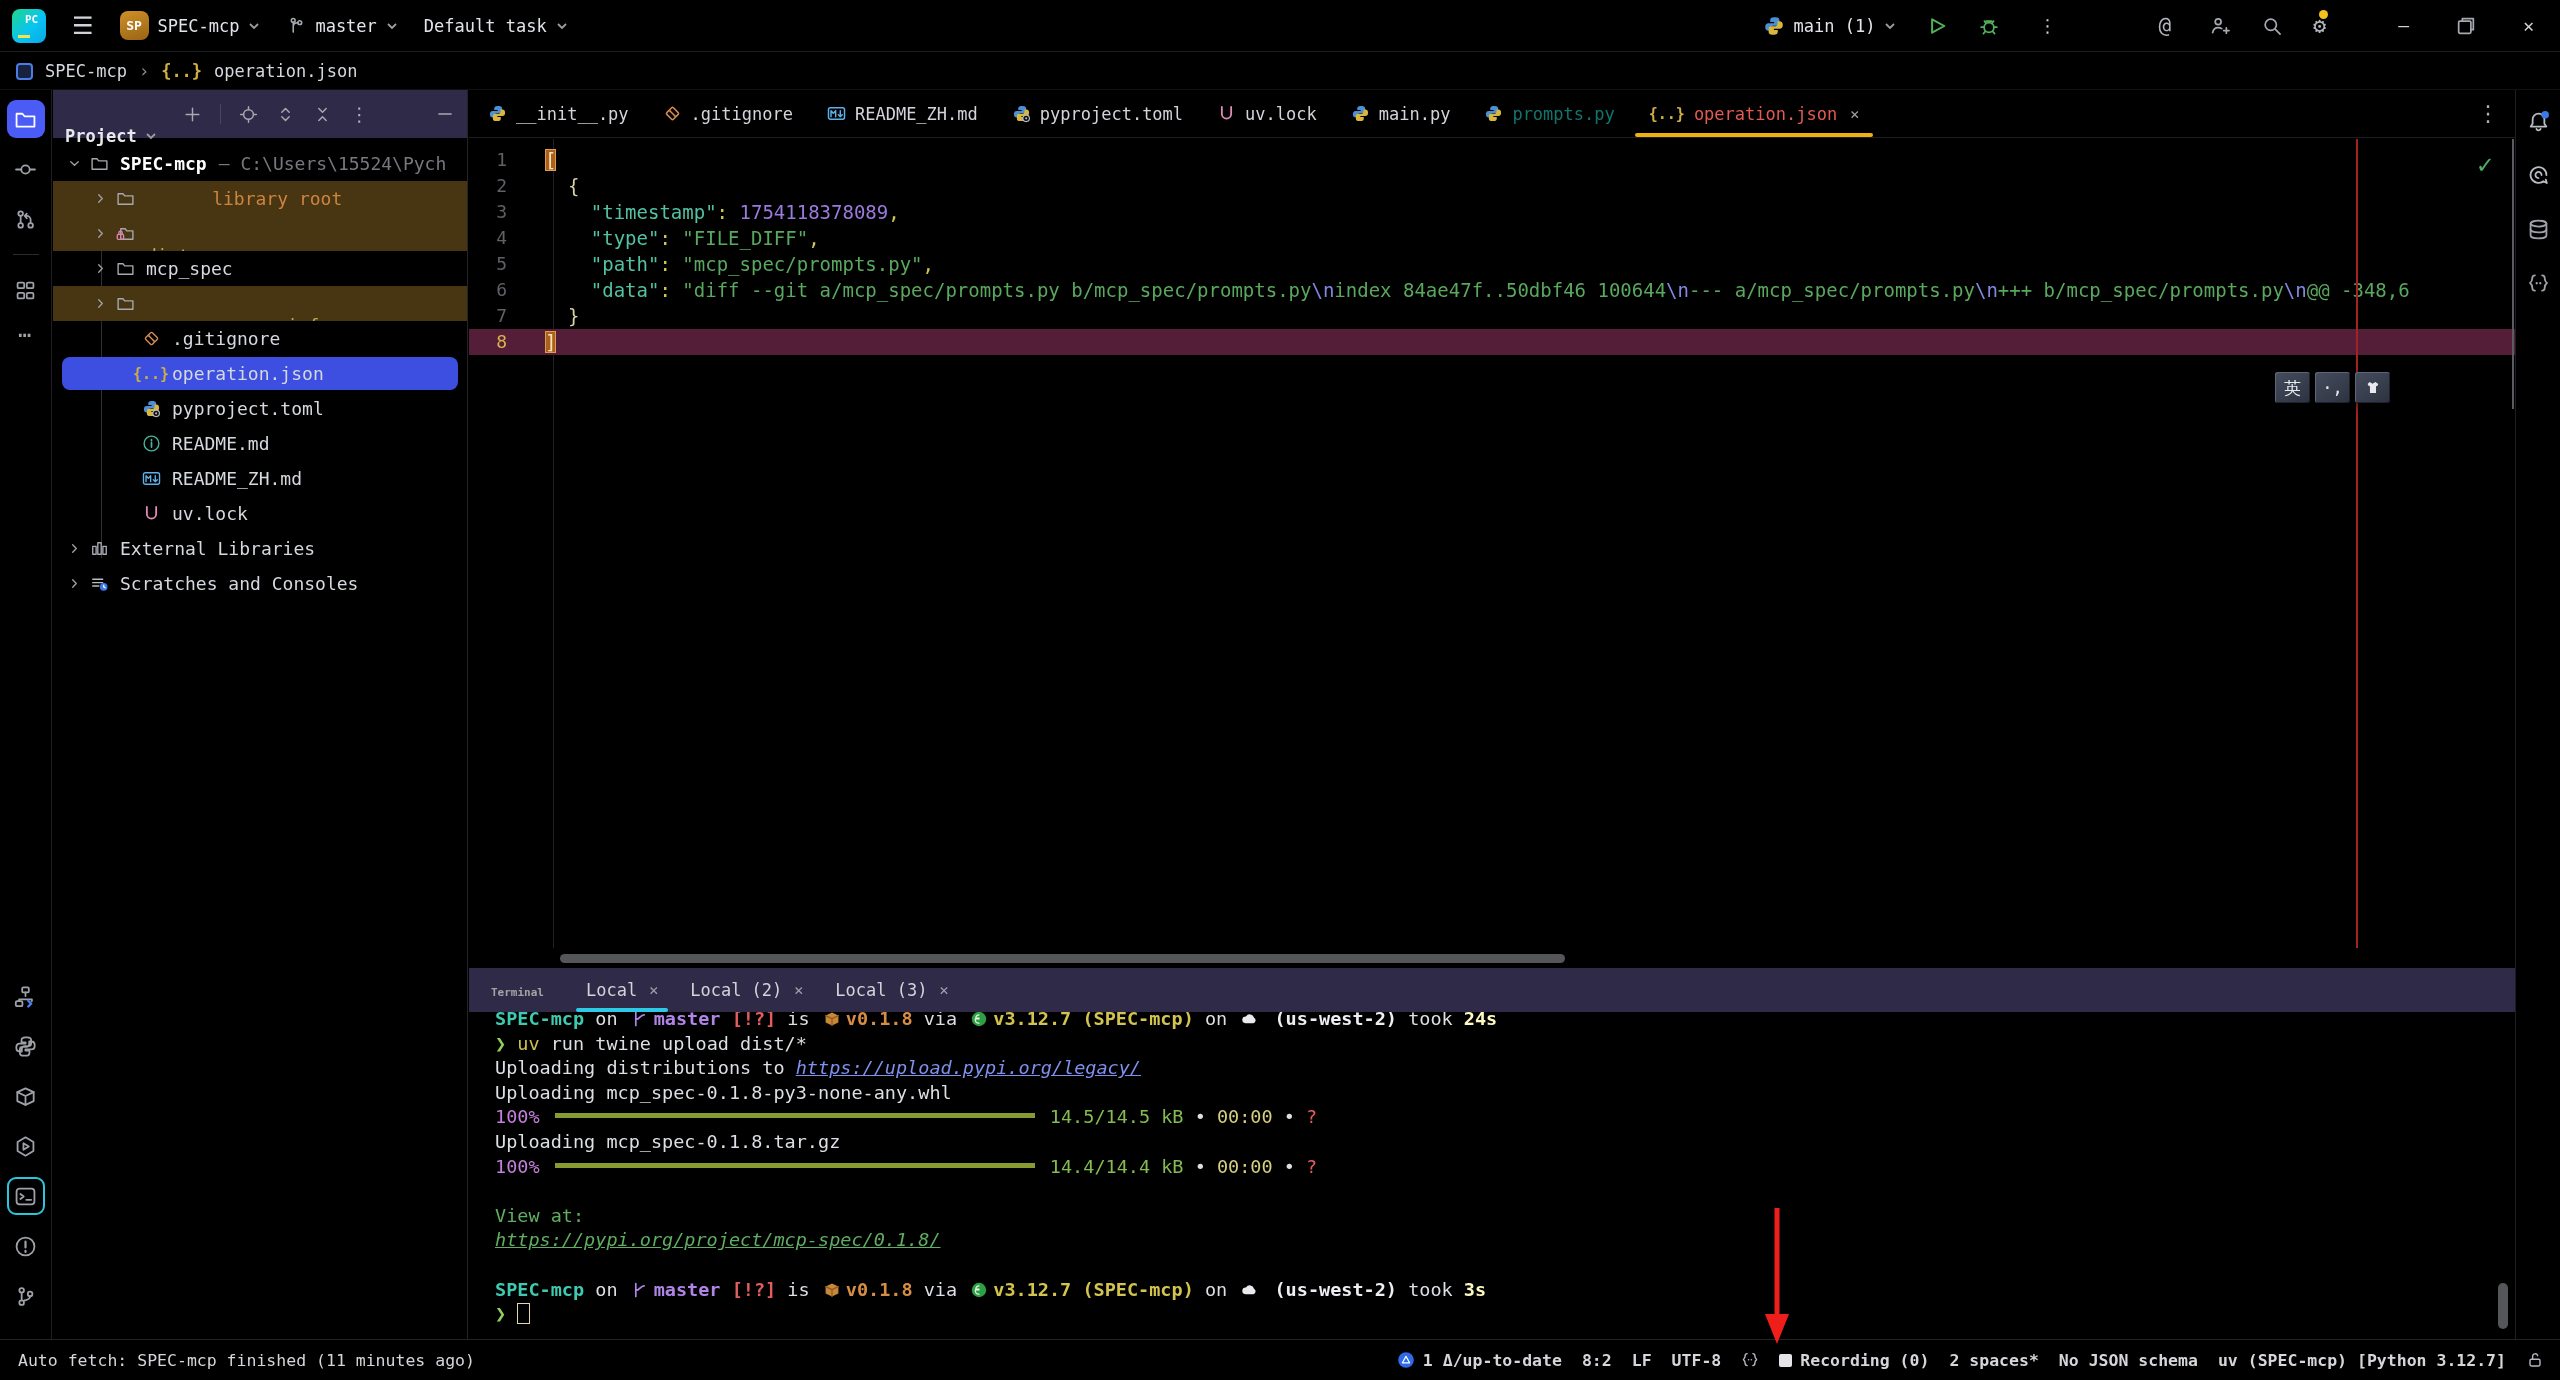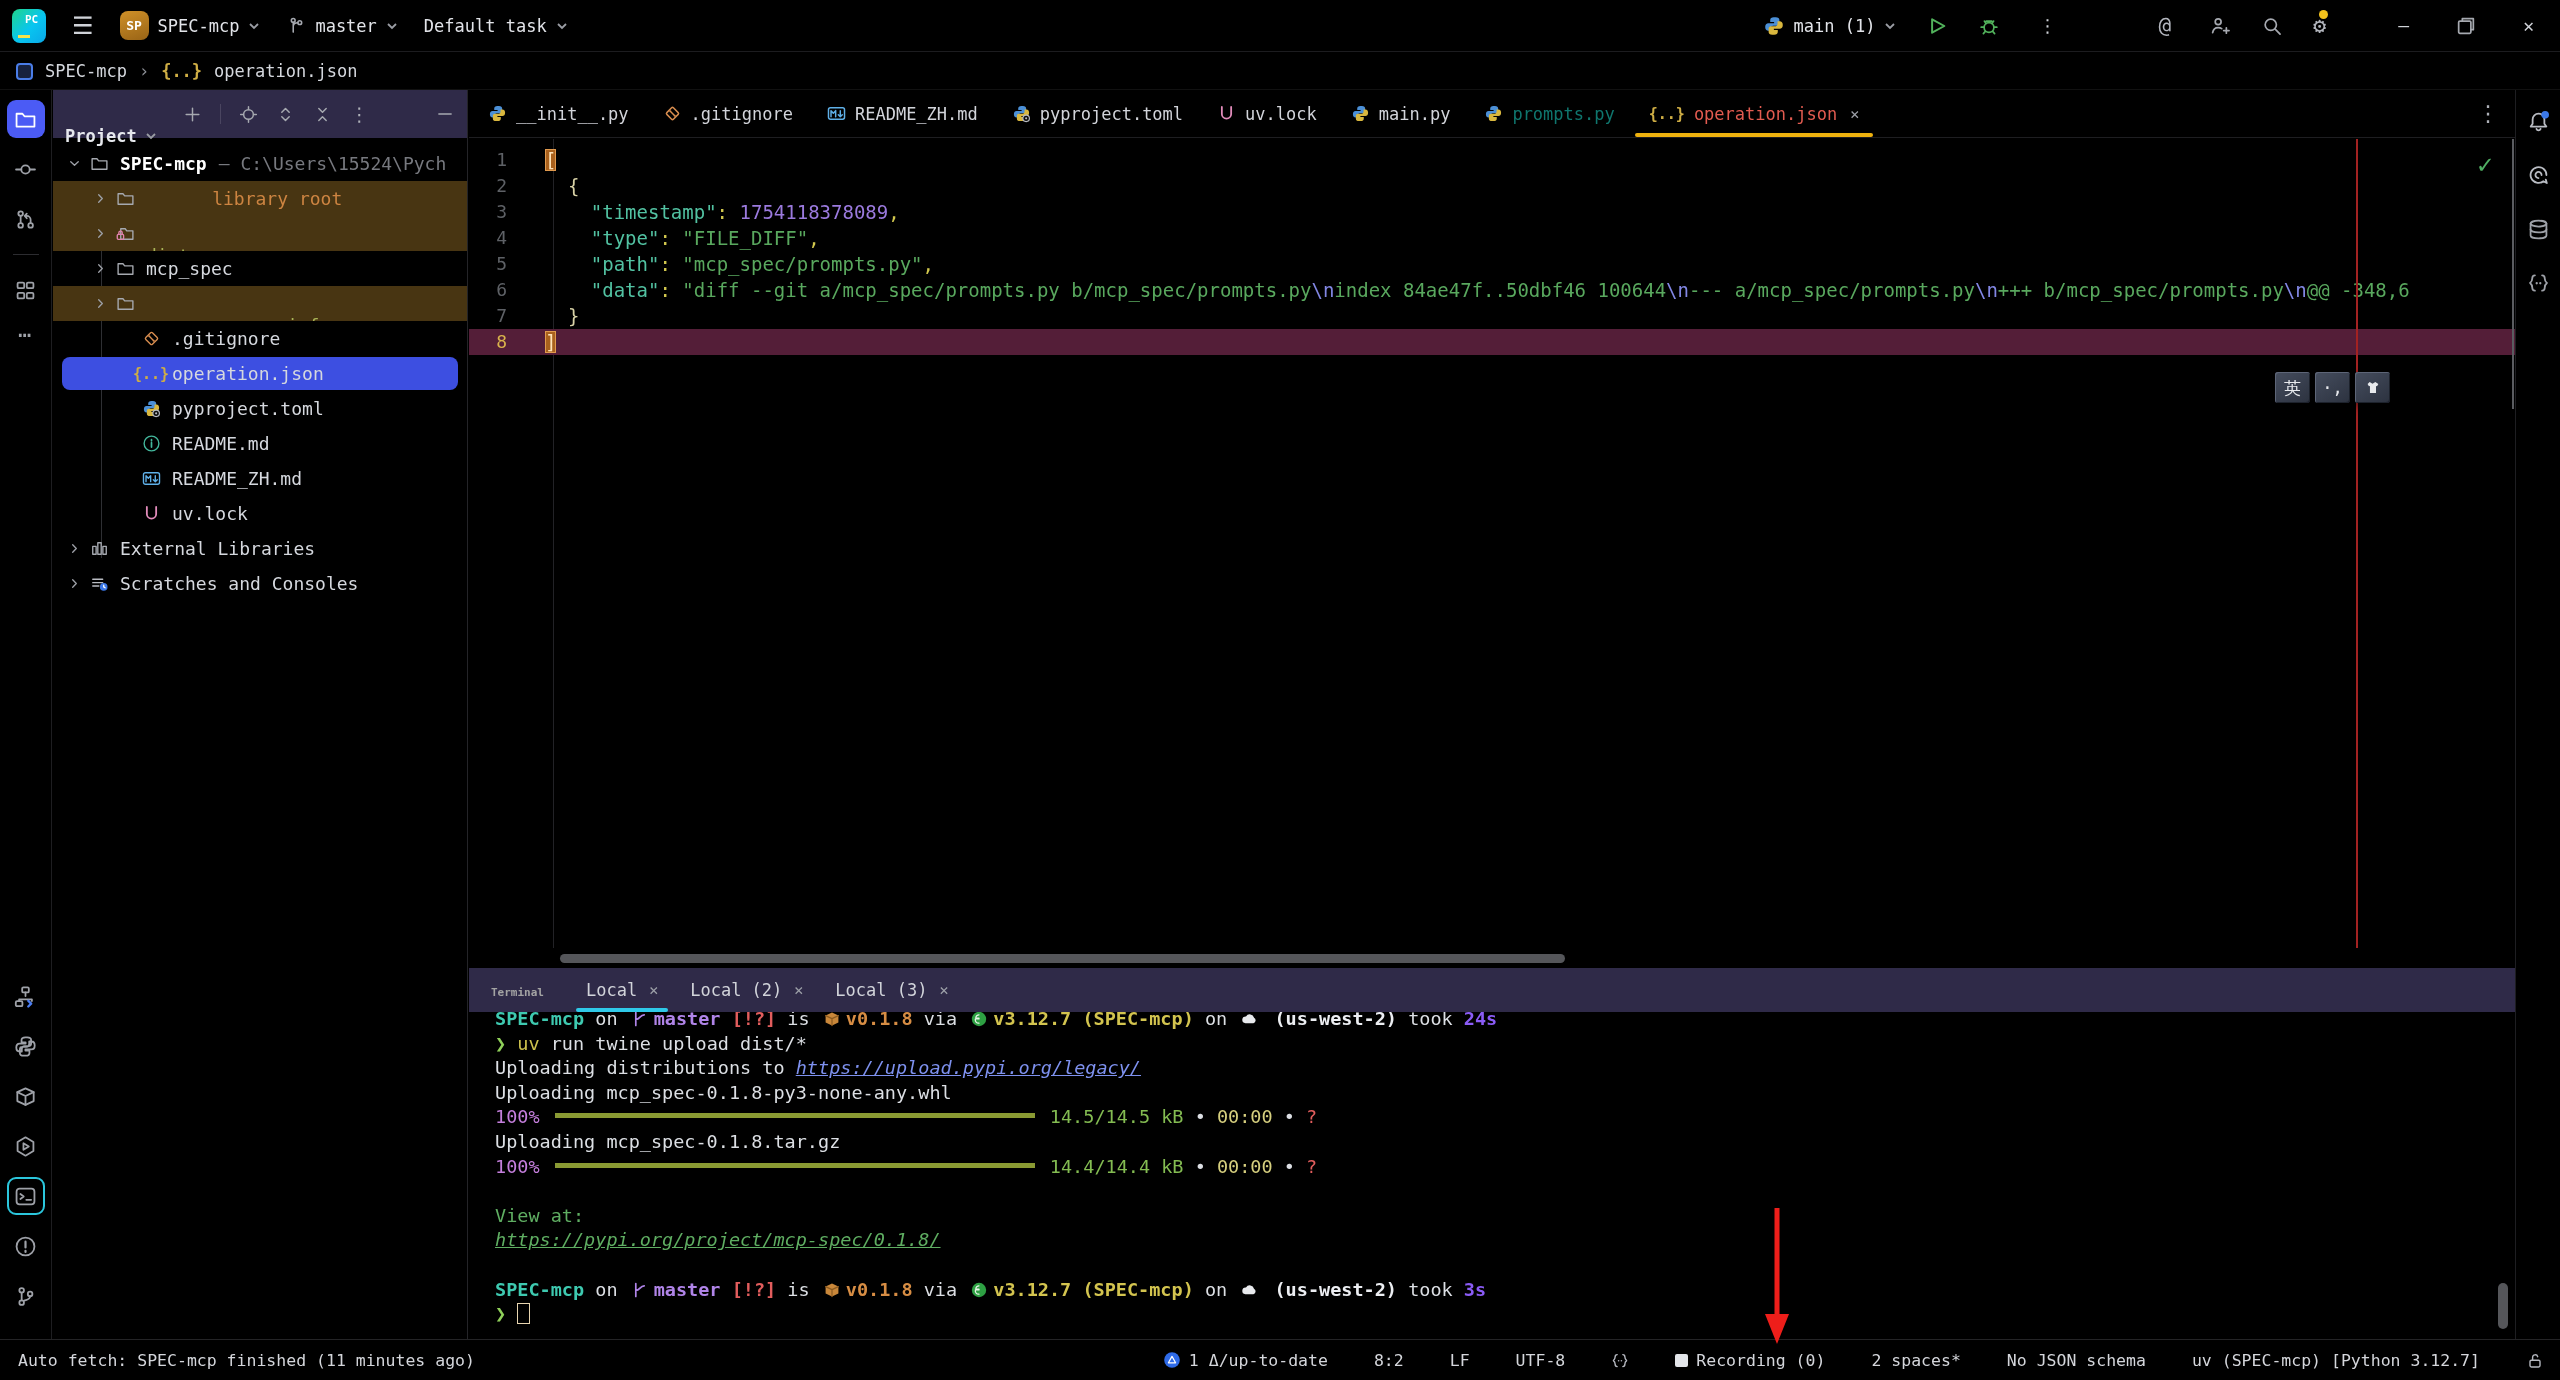--- a/index.html
+++ b/index.html
@@ -111,40 +111,40 @@
   .term-title { display:flex; align-items:center; font-weight:bold; font-size:11px; color:#a3a3a3; padding:4px 26px 0 22px; }
   .ttab { display:flex; align-items:center; gap:12px; padding:0 16px; font-size:17px; color:#d2d4da; position:relative; }
   .ttab.active::after { content:""; position:absolute; left:6px; right:6px; bottom:0; height:4px; background:#2fc9e8; border-radius:2px; }
   .ttab .close { color:#9da0a8; font-size:15px; }
   .term-body { position:absolute; left:0; right:0; top:44px; bottom:0; overflow:hidden; padding:2px 0 0 26px; font-size:18.5px; line-height:24.6px; white-space:pre; }
   .tline { height:24.6px; }
   .tline:first-child { margin-top:-7px; }
   .tk-w { color:#dcdfe4; } .tk-dir { color:#3ec9b0; font-weight:bold; } .tk-br { color:#b084e8; font-weight:bold; }
   .tk-err { color:#e25d5d; font-weight:bold; } .tk-pkg { color:#d78d44; font-weight:bold; }
   .tk-py { color:#d3c44f; font-weight:bold; } .tk-b { color:#eceef2; font-weight:bold; }
-  .tk-time { color:#8b5cf6; font-weight:bold; } .tk-eta { color:#d6cf7e; }
+  .tk-time { color:#fef9c3; font-weight:bold; } .tk-eta { color:#d6cf7e; }
   .tk-pr { color:#8fcf5a; } .tk-cmd { color:#cdc24e; }
   .tk-lb { color:#7e91ef; text-decoration:underline; font-style:italic; }
   .tk-lg { color:#5fae62; text-decoration:underline; font-style:italic; }
   .tk-g { color:#5fae62; } .tk-pct { color:#c57fdd; } .tk-sz { color:#84bc52; } .tk-q { color:#e25d5d; }
   .tk-bar { display:inline-block; width:480px; height:5px; background:#8a9a33; vertical-align:5px; margin:0 4px; }
   .tk-cursor { display:inline-block; width:13px; height:21px; border:1.5px solid #e8d5b0; vertical-align:-4px; }
   .tk-ico { display:inline-flex; vertical-align:-3px; margin:0 5px 0 2px; }
   .tk-ico svg { width:18px; height:18px; }
   .term-vscroll { position:absolute; right:7px; bottom:10px; width:10px; height:46px; background:#55565a; border-radius:5px; }
 
   
   .rightstrip { position:absolute; right:0; top:90px; width:45px; bottom:41px; background:#000; border-left:1px solid #1e1e21;
     display:flex; flex-direction:column; align-items:center; padding-top:12px; gap:16px; }
   .rightstrip .strip-btn { margin-bottom:0; }
 
   
   .statusbar { position:absolute; left:0; right:0; bottom:0; height:41px; background:#000; border-top:1px solid #242426;
     display:flex; align-items:center; padding:0 16px 0 18px; font-size:16.5px; color:#d4d6db; }
-  .sb-right { margin-left:auto; display:flex; align-items:flex-end; gap:46px; }
+  .sb-right { margin-left:auto; display:flex; align-items:flex-start; gap:20px;font-weight:bold; }
   .sb-item { display:flex; align-items:center; gap:8px; white-space:nowrap; }
   .sb-item svg { width:18px; height:18px; }
   .stop-sq { width:13px; height:13px; background:#e3e5e9; border-radius:2px; }
 
   
   .anno-arrow { position:absolute; left:1757px; top:1206px; width:40px; height:140px; z-index:60; pointer-events:none; }
 </style>
 </head>
 <body>
 

